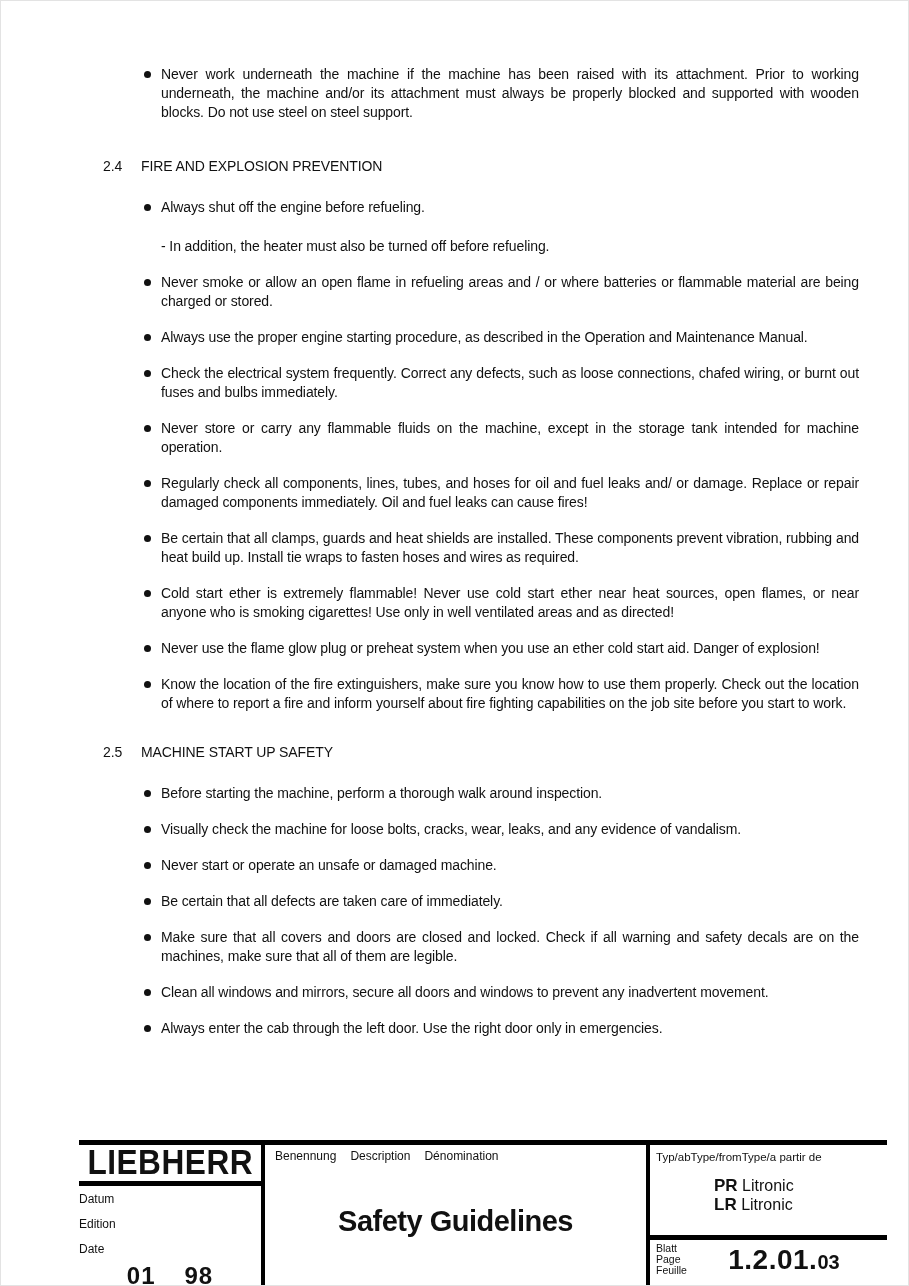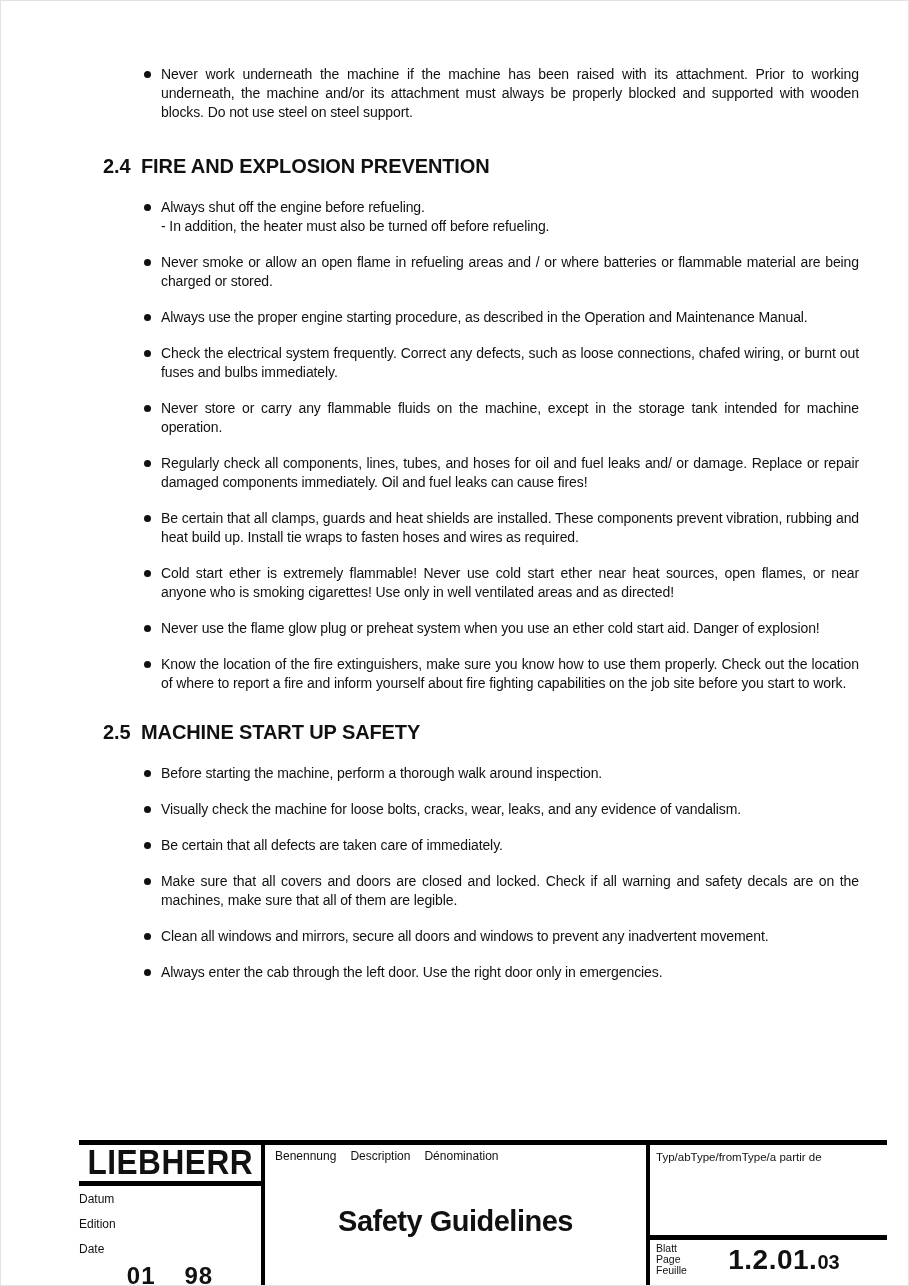--- a/index.html
+++ b/index.html
@@ -18,25 +18,25 @@
   .bullet { display:flex; margin:0 49px 17px 143px; }
   .dot {
     flex:none; width:7px; height:7px; border-radius:50%;
     background:#111; margin:6px 10px 0 0;
   }
   .btext { flex:1; }
   .btext p {
     margin:0; font-size:14px; line-height:19px;
     text-align:justify; letter-spacing:-0.1px;
   }
-  .btext p.sub { text-align:left; }
+  .btext p.sub { text-align:left;margin-top:20px; }
 
   .section-head {
     display:flex; margin:35px 49px 22px 102px;
-    font-size:20px; font-weight:bold; line-height:19px;
+    font-size:14px; font-weight:normal; line-height:19px;
     letter-spacing:-0.1px;
   }
   .section-head .num { flex:none; width:38px; }
   .section-head.sh25 { margin-top:30px; }
 
   
   .footer {
     position:absolute; left:78px; top:1139px; width:808px; bottom:0;
     border-top:5px solid #000;
     display:flex;
@@ -168,20 +168,26 @@
     </div>
     <div class="bullet">
       <span class="dot"></span>
       <div class="btext">
           <p>Visually check the machine for loose bolts, cracks, wear, leaks, and any evidence of vandalism.</p>
         </div>
     </div>
     <div class="bullet">
       <span class="dot"></span>
       <div class="btext">
+          <p>Never start or operate an unsafe or damaged machine.</p>
+        </div>
+    </div>
+    <div class="bullet">
+      <span class="dot"></span>
+      <div class="btext">
           <p>Be certain that all defects are taken care of immediately.</p>
         </div>
     </div>
     <div class="bullet">
       <span class="dot"></span>
       <div class="btext">
           <p>Make sure that all covers and doors are closed and locked. Check if all warning and safety decals are on the machines, make sure that all of them are legible.</p>
         </div>
     </div>
     <div class="bullet">
@@ -223,20 +229,30 @@
         <span>Dénomination</span>
       </div>
       <div class="f-title">Safety Guidelines</div>
     </div>
 
     <div class="f-right">
       <div class="typ-row">
         <span>Typ/ab</span>
         <span>Type/from</span>
         <span>Type/a partir de</span>
+      </div>
+      <div class="types">
+        <div class="type-line">
+          <b>PR</b>
+          <span>Litronic</span>
+        </div>
+        <div class="type-line">
+          <b>LR</b>
+          <span>Litronic</span>
+        </div>
       </div>
       <div class="spacer"></div>
       <div class="page-box">
         <div class="page-labels">
           <div>Blatt</div>
           <div>Page</div>
           <div>Feuille</div>
         </div>
         <div class="page-num">
           <span class="main">1.2.01.</span><span class="suffix">03</span>

